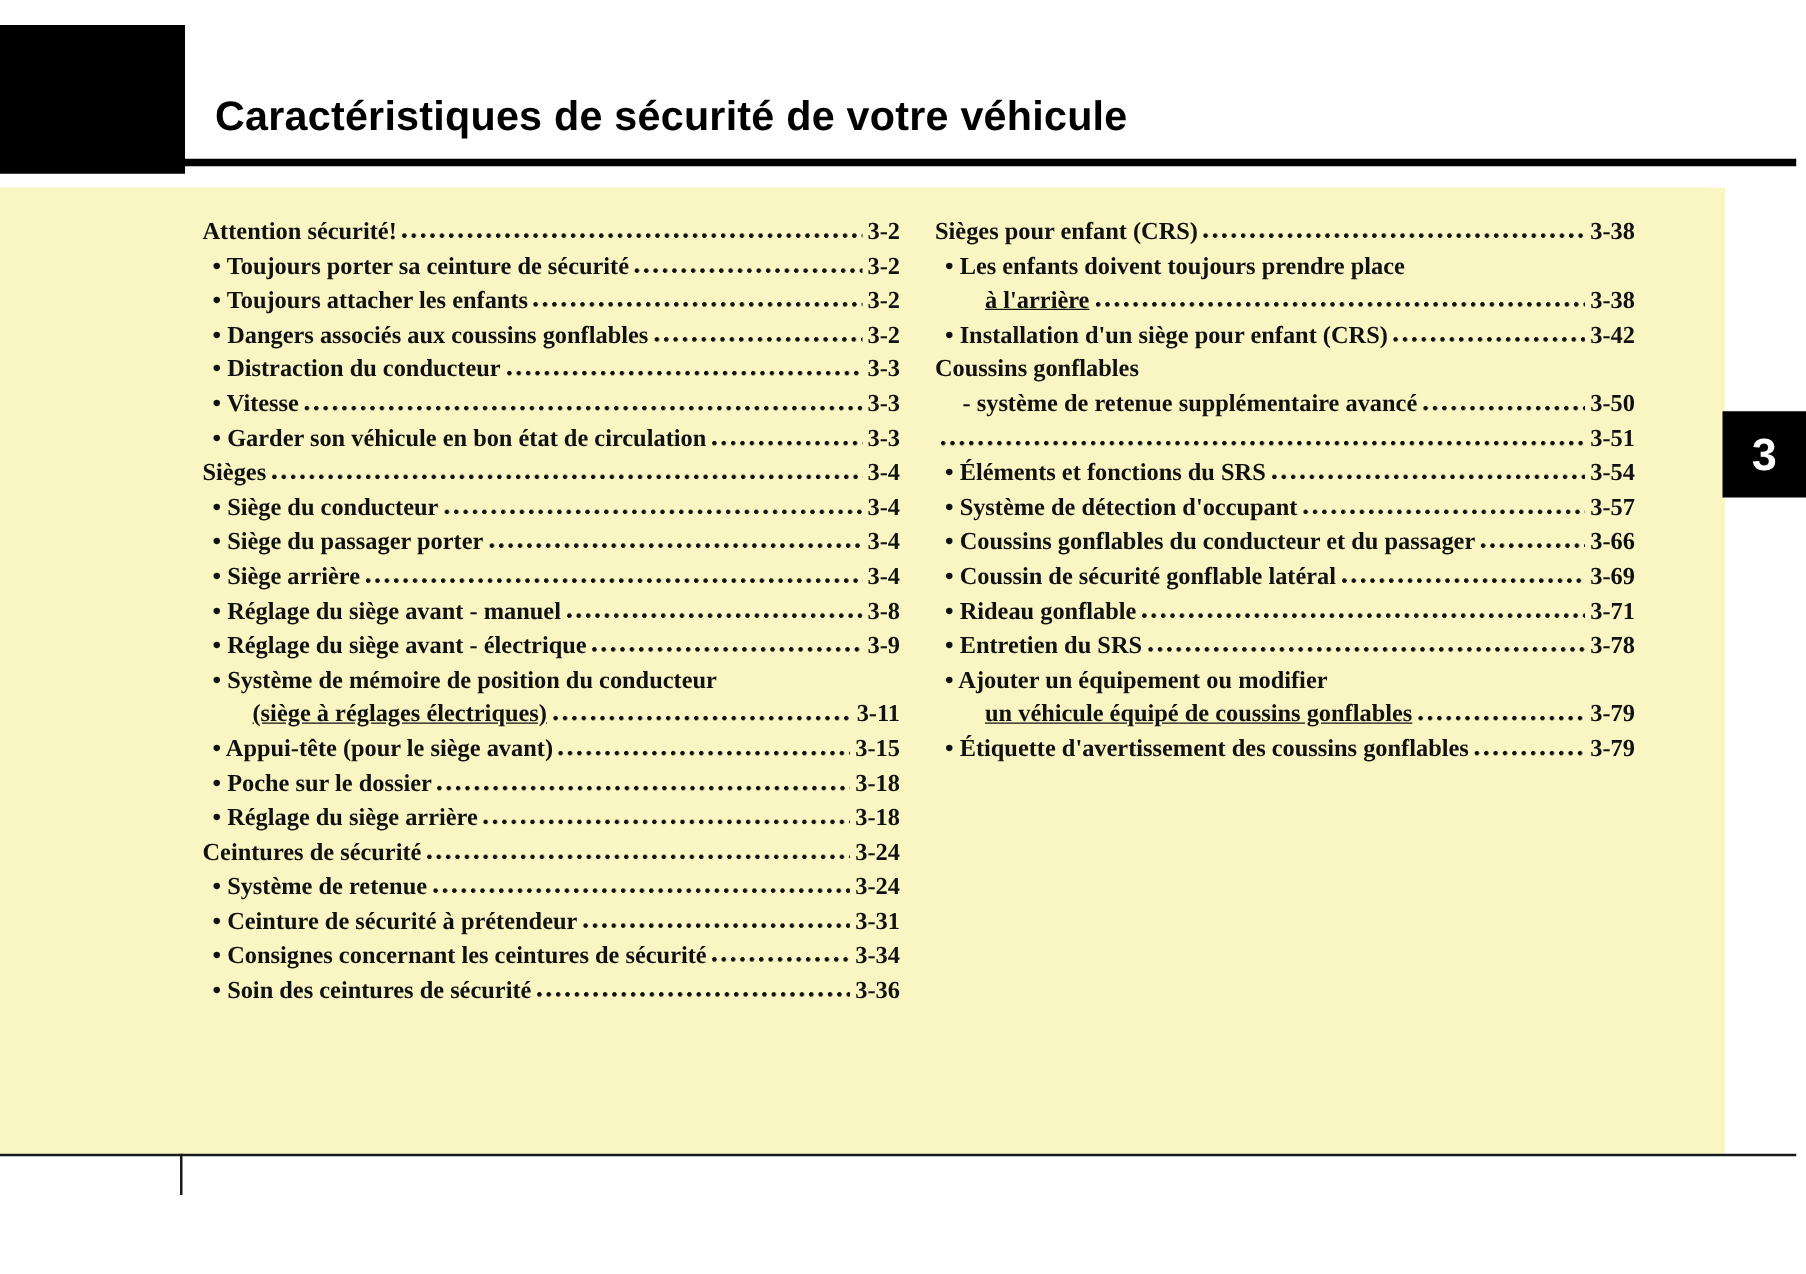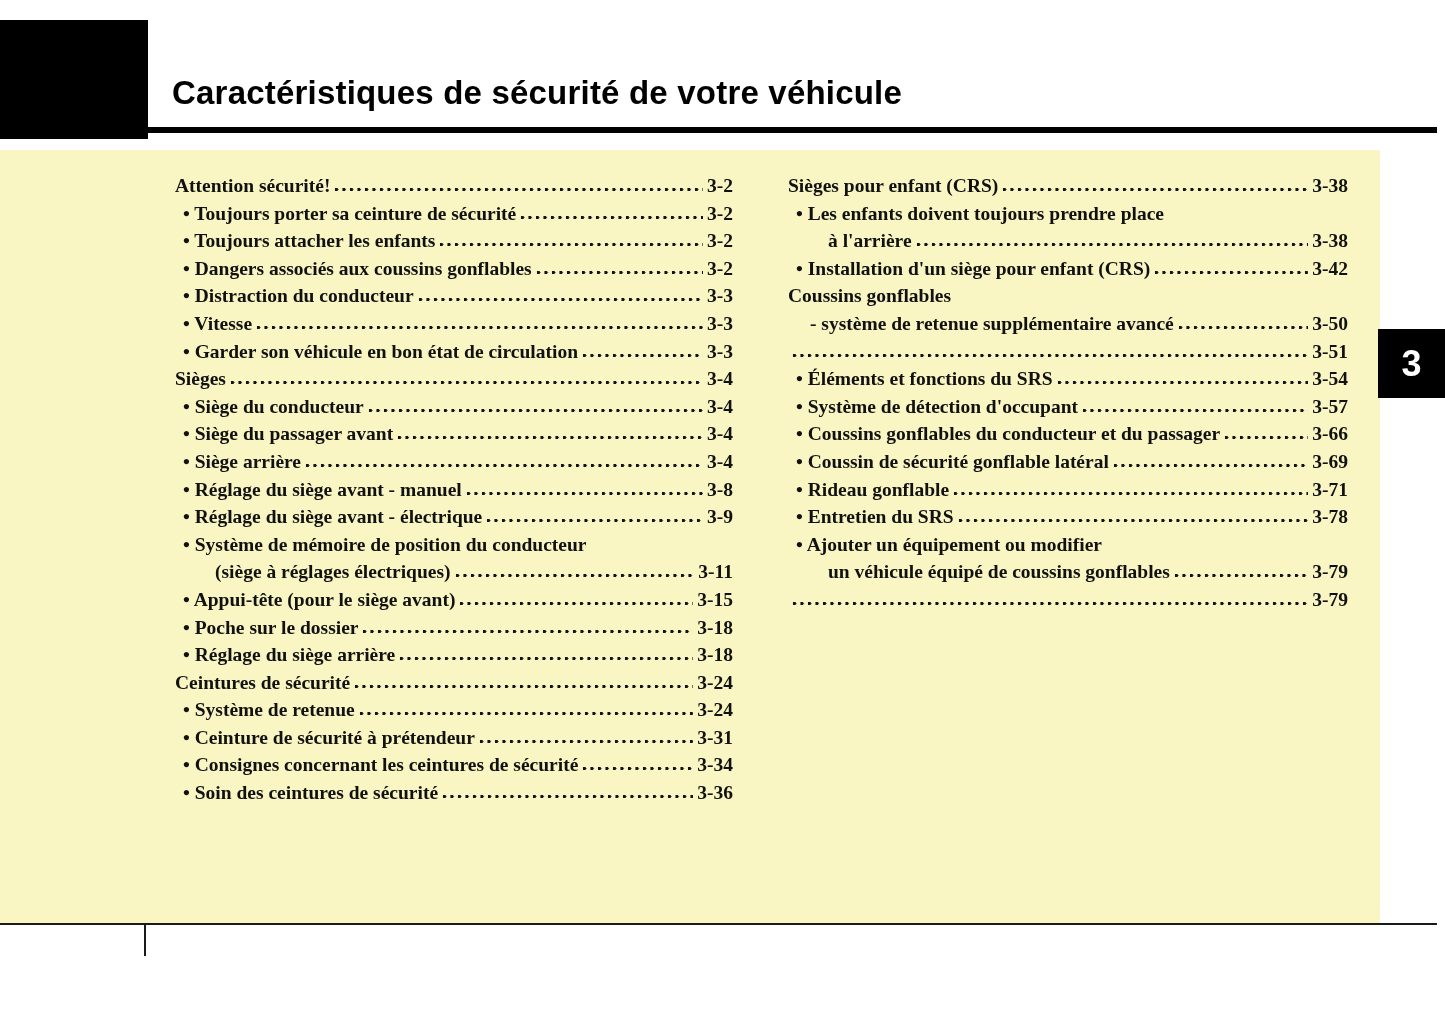--- a/index.html
+++ b/index.html
@@ -34,35 +34,35 @@
     background: #000000;
   }
 
   .yellow-panel {
     position: absolute; left: 0; top: 130px;
     width: 1380px; height: 773px;
     background: #faf6c3;
   }
 
   .toc-col { position: absolute; top: 152px; }
-  .col-left  { left: 175px; width: 558px; }
-  .col-right { left: 788px; width: 560px; }
+  .col-left  { left: 162px; width: 558px; }
+  .col-right { left: 748px; width: 560px; }
 
   .toc-row {
     display: flex;
     align-items: baseline;
     font-size: 19.5px;
     font-weight: bold;
     color: #111111;
     line-height: 27.6px;
     white-space: nowrap;
   }
   .toc-row .label { flex: 0 0 auto; }
   .toc-row.item .label { padding-left: 8px; }
-  .toc-row.cont .label { padding-left: 40px; }
+  .toc-row.cont .label { padding-left: 40px; text-decoration: underline; }
   .toc-row.section_cont .label { padding-left: 22px; }
 
   .leader {
     flex: 1 1 0;
     min-width: 0;
     margin: 0 4px;
     height: 5px;
     background-image: radial-gradient(circle at 2.5px 2.5px, #111 1.6px, transparent 1.95px);
     background-size: 7.5px 5px;
     background-repeat: repeat-x;
@@ -146,21 +146,21 @@
         <span class="label">Sièges</span>
         <span class="leader"></span>
         <span class="page-num">3-4</span>
       </div>
       <div class="toc-row item">
         <span class="label">• Siège du conducteur</span>
         <span class="leader"></span>
         <span class="page-num">3-4</span>
       </div>
       <div class="toc-row item">
-        <span class="label">• Siège du passager avant</span>
+        <span class="label">• Siège du passager porter</span>
         <span class="leader"></span>
         <span class="page-num">3-4</span>
       </div>
       <div class="toc-row item">
         <span class="label">• Siège arrière</span>
         <span class="leader"></span>
         <span class="page-num">3-4</span>
       </div>
       <div class="toc-row item">
         <span class="label">• Réglage du siège avant - manuel</span>
@@ -285,20 +285,21 @@
       </div>
       <div class="toc-row item">
         <span class="label">• Ajouter un équipement ou modifier</span>
       </div>
       <div class="toc-row cont">
         <span class="label">un véhicule équipé de coussins gonflables</span>
         <span class="leader"></span>
         <span class="page-num">3-79</span>
       </div>
       <div class="toc-row item">
+        <span class="label">• Étiquette d'avertissement des coussins gonflables</span>
         <span class="leader"></span>
         <span class="page-num">3-79</span>
       </div>
     </div>
 
   <div class="chapter-tab" style="background: rgb(0, 0, 0);">
     <span>3</span>
   </div>
 
   <div class="bottom-rule"></div>

